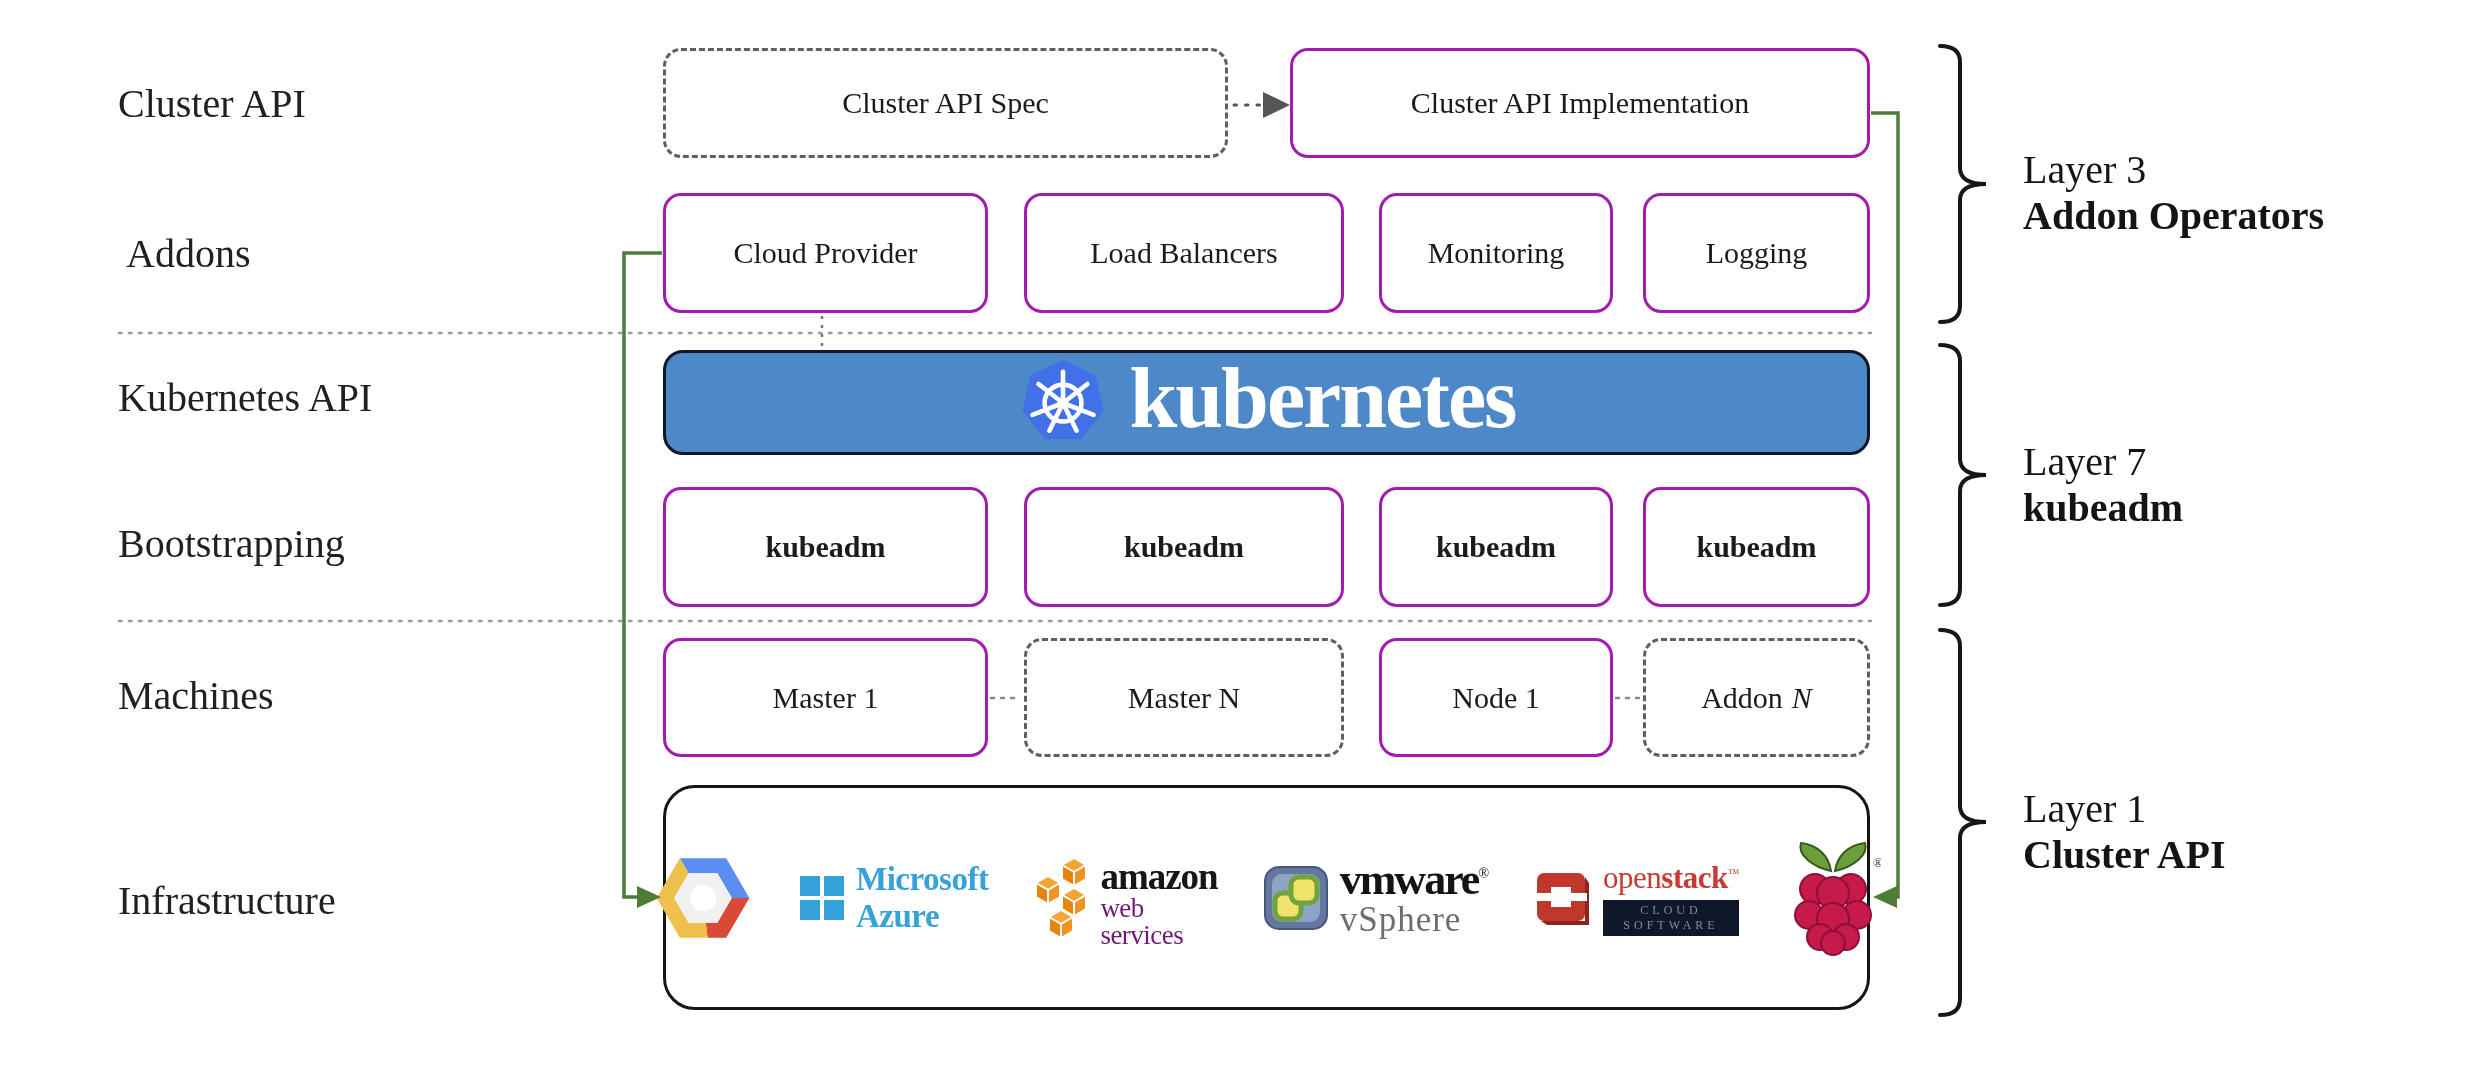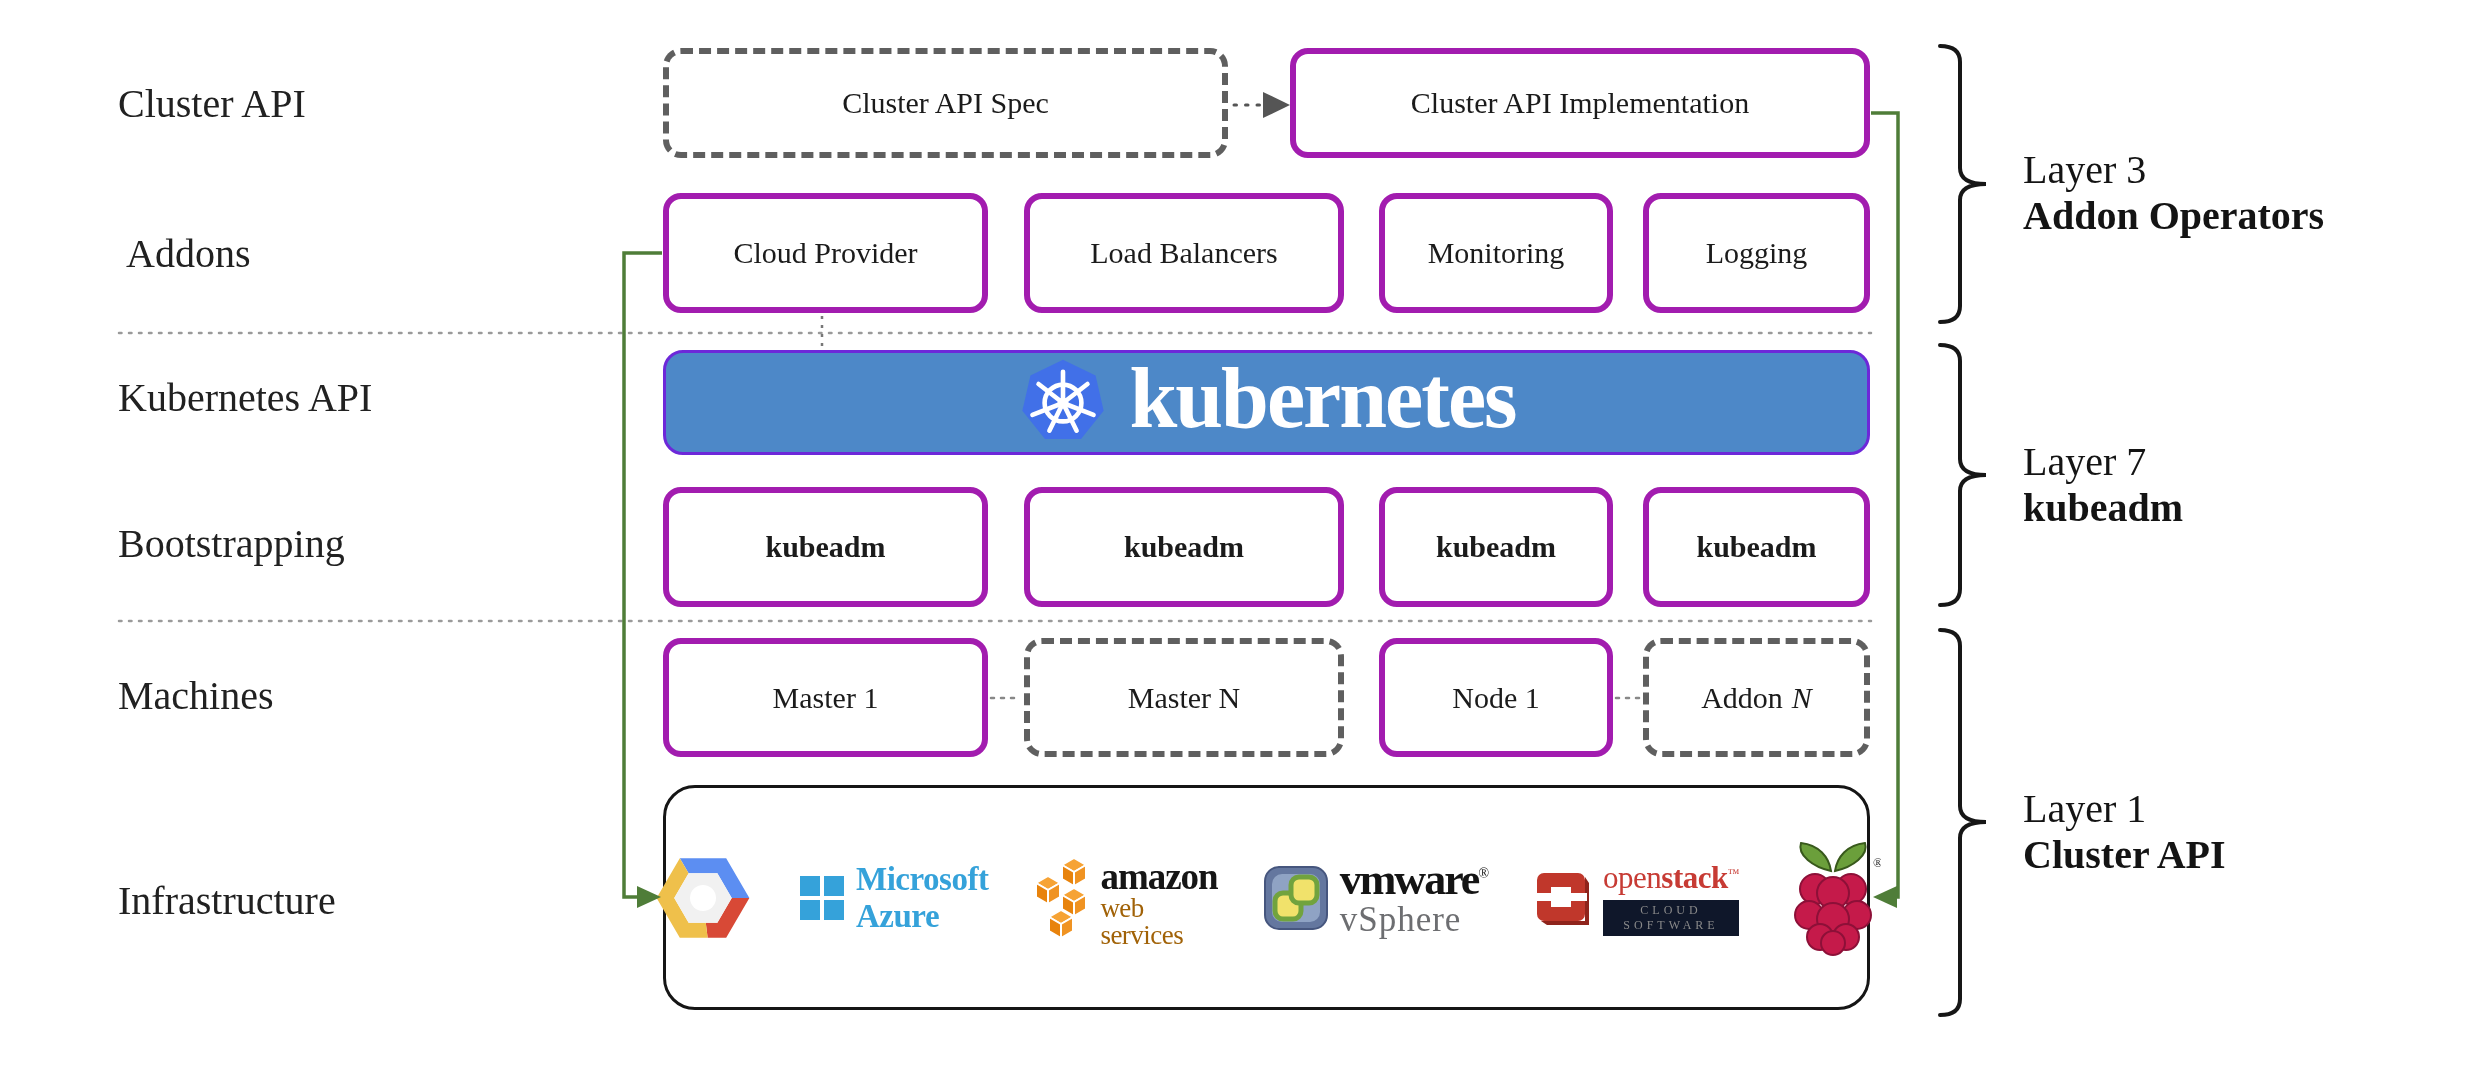--- a/index.html
+++ b/index.html
@@ -1,38 +1,38 @@
 <!DOCTYPE html>
 <html><head>
 <meta charset="utf-8">
 <style>
   html,body{margin:0;padding:0;background:#ffffff;}
   .canvas{position:relative;width:2490px;height:1076px;background:#ffffff;
           font-family:Liberation Serif, serif;color:#1c1c1c;overflow:hidden;}
   .rowlabel{position:absolute;left:118px;transform:translateY(-50%);
             font-size:40px;color:#212121;white-space:nowrap;}
-  .box{position:absolute;background:#fff;border:6px solid #a21caf;border-radius:18px;
+  .box{position:absolute;background:#fff;border:3px solid #a21caf;border-radius:18px;
        display:flex;align-items:center;justify-content:center;font-size:30px;color:#1b1b1b;
        box-sizing:border-box;white-space:nowrap;}
   .box.dashedbox{border-style:dashed;border-color:#5f5f5f;}
   .box.boldtext{font-weight:bold;}
   .mn-prefix{margin-right:9px;}
   .banner{position:absolute;left:663px;top:350px;width:1207px;height:105px;
-          background:#4d88c8;border:3px solid #6d28d9;border-radius:20px;box-sizing:border-box;
+          background:#4d88c8;border:3px solid #0f172a;border-radius:20px;box-sizing:border-box;
           display:flex;align-items:center;justify-content:center;gap:20px;}
   .k8s-logotype{font-size:86px;font-weight:bold;color:#ffffff;letter-spacing:-2px;
                 transform:translateY(-5px);}
   .infra{position:absolute;left:663px;top:785px;width:1207px;height:225px;
          background:#fff;border:3px solid #151515;border-radius:32px;box-sizing:border-box;
          display:flex;align-items:center;justify-content:center;gap:46px;}
   .logo-group{display:flex;align-items:center;gap:12px;}
   .azure-text{font-size:33px;font-weight:600;color:#35a2da;letter-spacing:-0.5px;}
   .aws-text{display:flex;flex-direction:column;line-height:1;margin-top:11px;}
   .aws-line1{font-size:37px;font-weight:bold;letter-spacing:-1px;color:#161616;}
-  .aws-line2{font-size:27px;font-weight:500;color:#a16207;letter-spacing:-0.5px;}
+  .aws-line2{font-size:27px;font-weight:500;color:#701a75;letter-spacing:-0.5px;}
   .vmware-text{display:flex;flex-direction:column;line-height:1;}
   .vmware-line1{font-size:44px;font-weight:bold;color:#141414;letter-spacing:-2px;}
   .vmware-reg{font-size:14px;vertical-align:super;font-weight:normal;}
   .vmware-line2{font-size:35px;color:#6d6e71;letter-spacing:1px;}
   .os-text{display:flex;flex-direction:column;}
   .os-line1{font-size:31px;color:#c73b34;letter-spacing:-0.5px;}
   .os-line1 .os-stack{font-weight:bold;}
   .os-tm{font-size:12px;vertical-align:super;}
   .os-sub{margin-top:4px;background:#0f172a;color:#8a8a8a;font-size:12px;
           letter-spacing:4px;padding:3px 8px;text-align:center;}

